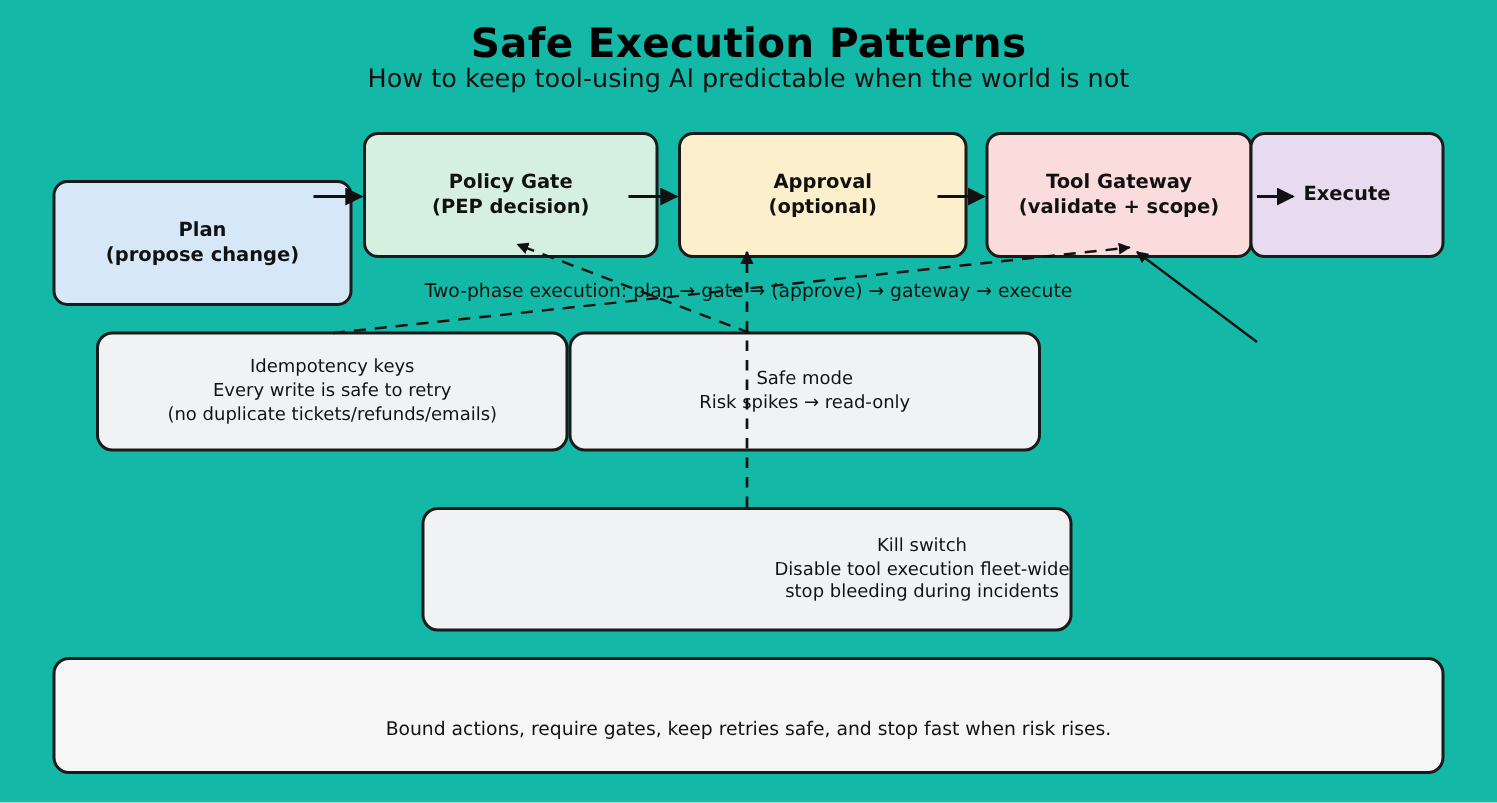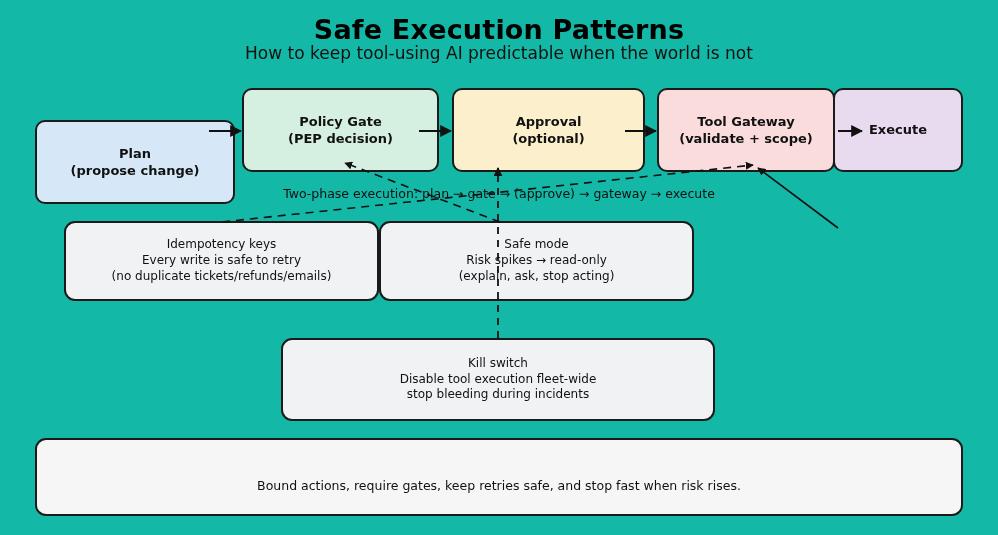--- a/index.html
+++ b/index.html
@@ -132,26 +132,25 @@
       <span>Idempotency keys</span><br>
       <span>Every write is safe to retry</span><br>
       <span>(no duplicate tickets/refunds/emails)</span>
     </div>
   </div>
 
   <div class="node pattern" style="left:379px; top:221px; width:315px; height:80px;">
     <div>
       <span>Safe mode</span><br>
       <span>Risk spikes → read-only</span><br>
-      <span>(explain, ask, stop acting)</span>
     </div>
   </div>
 
 
-  <div class="node pattern" style="left:281px; top:338px; width:434px; height:83px;">
+  <div class="node pattern" style="left:281px; top:338px; width:434px; height:83px;justify-content:flex-end;">
     <div>
       <span>Kill switch</span><br>
       <span>Disable tool execution fleet-wide</span><br>
       <span>stop bleeding during incidents</span>
     </div>
   </div>
 
   <div class="node goal" style="left:35px; top:438px; width:928px; height:78px;">
     <div>
       <br>

